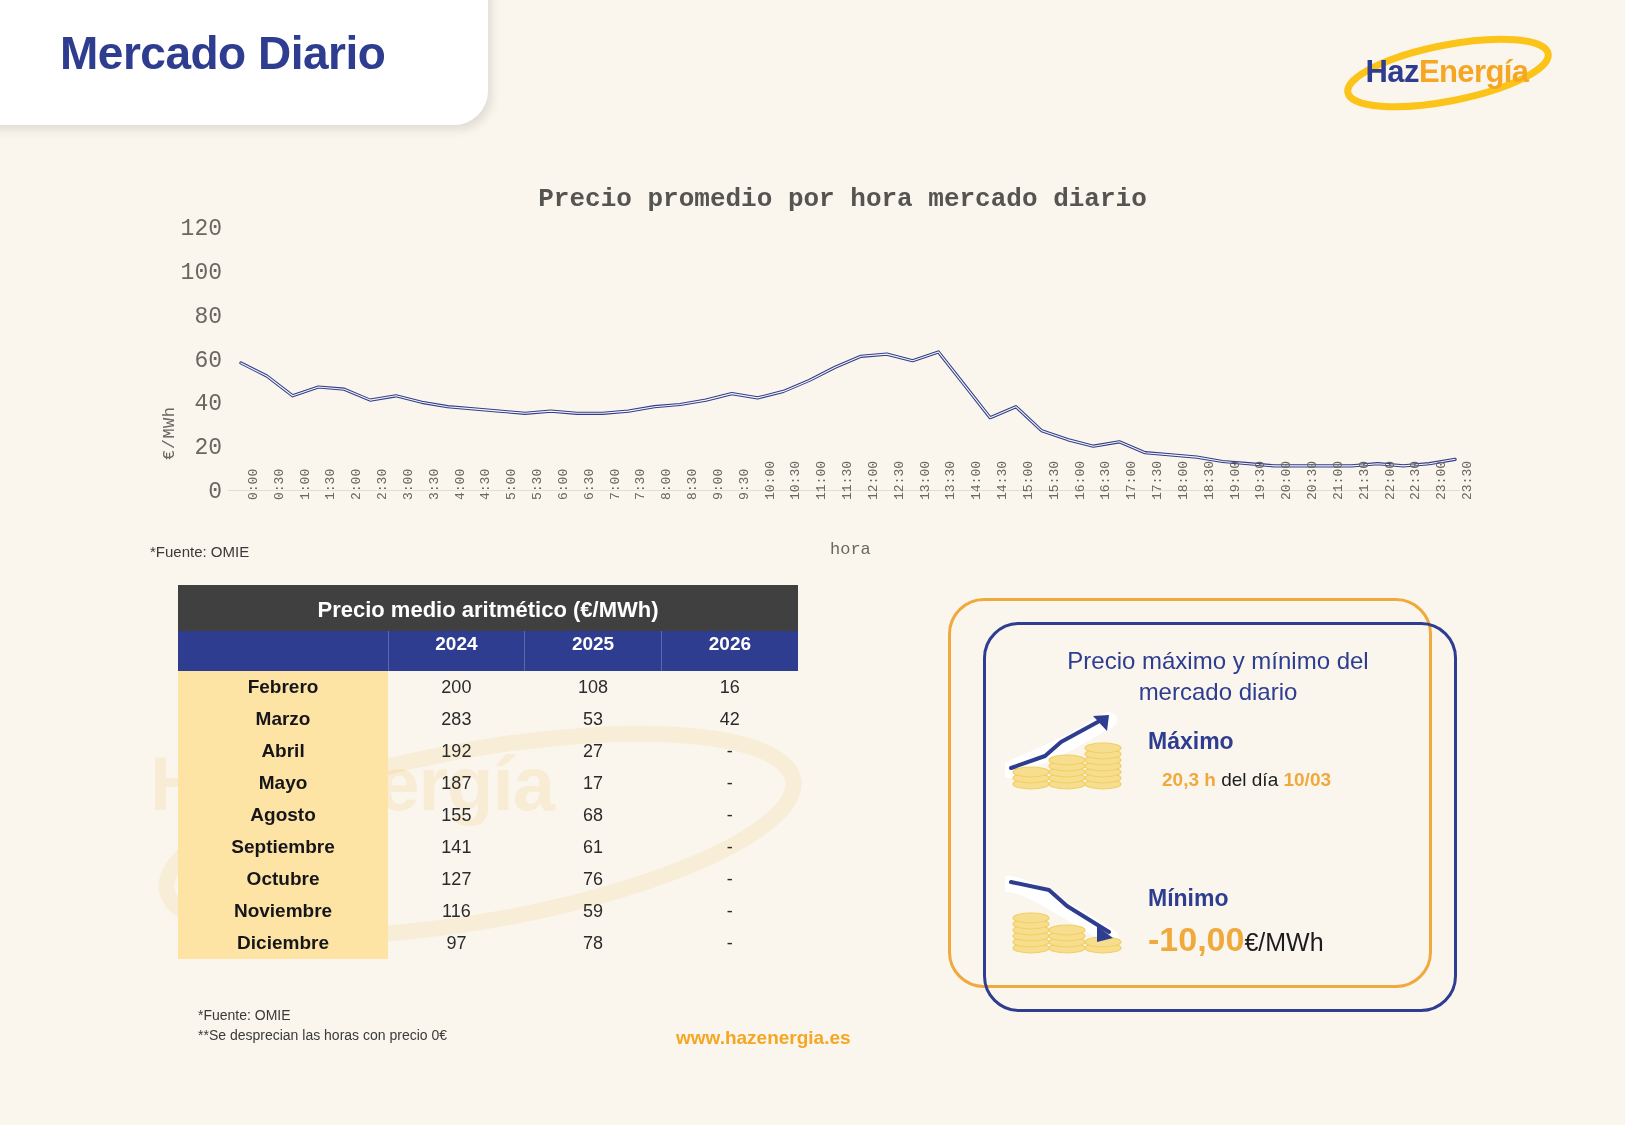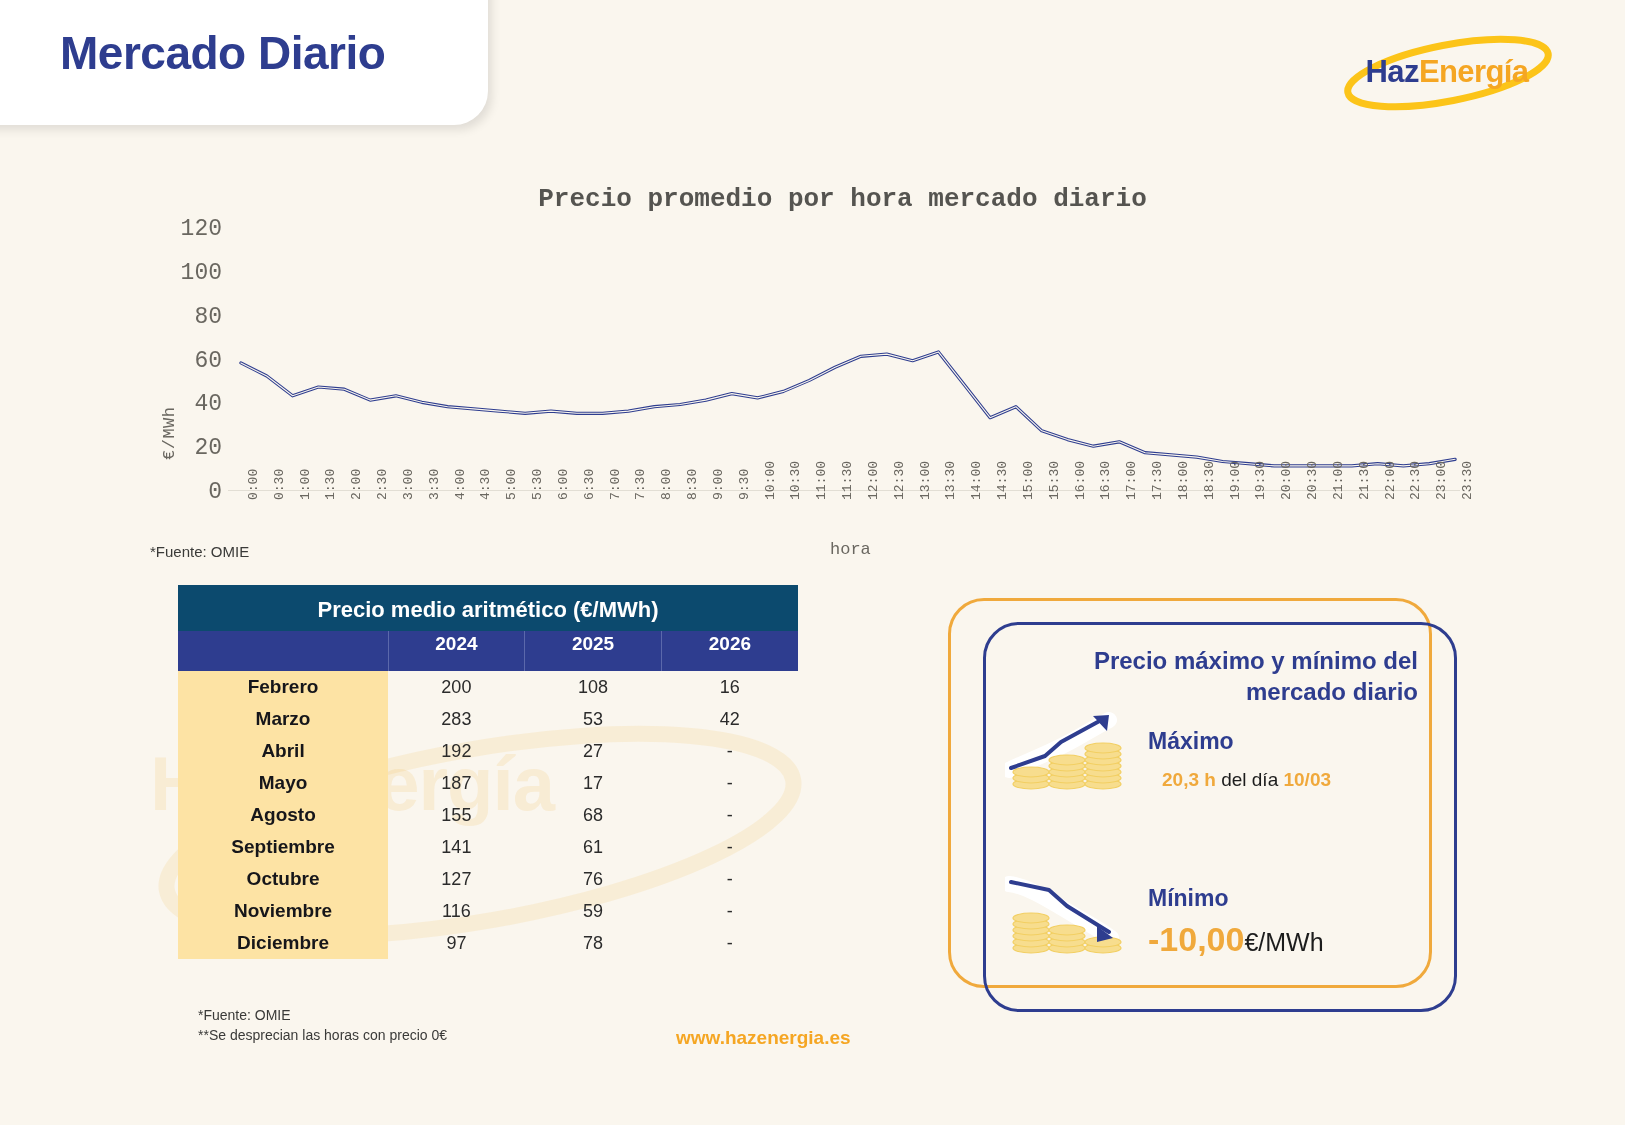--- a/index.html
+++ b/index.html
@@ -71,21 +71,21 @@
   }
   .src-note{
     position:absolute;left:150px;top:543px;
     font-size:15px;color:#3a3a38;
   }
 
   
   .table-wrap{position:absolute;left:178px;top:585px;width:620px;}
   table.pm{border-collapse:collapse;width:620px;}
   table.pm th.main{
-    background:#0c4a6e;color:#fff;font-size:22px;font-weight:bold;
+    background:#404040;color:#fff;font-size:22px;font-weight:bold;
     padding:12px 0 8px 0;text-align:center;
   }
   table.pm th.yr{
     background:#2e3d8f;color:#fff;font-size:19px;font-weight:bold;
     padding:2px 0 16px 0;text-align:center;
     border-left:1px solid #5b68ab;
   }
   table.pm th.blank{background:#2e3d8f;width:208px;}
   table.pm td.mon{
     background:#fde3a4;color:#16161a;font-weight:bold;font-size:19px;
@@ -115,21 +115,21 @@
     position:absolute;left:948px;top:598px;width:478px;height:384px;
     border:3px solid #f0a93c;border-radius:36px;
   }
   .mm-inner{
     position:absolute;left:983px;top:622px;width:468px;height:384px;
     border:3px solid #2e3d8f;border-radius:36px;
     background:transparent;
   }
   .mm-title{
     position:absolute;left:1018px;top:645px;width:400px;
-    text-align:right;font-size:24px;font-weight:bold;color:#2e3d8f;
+    text-align:center;font-size:24px;font-weight:normal;color:#2e3d8f;
     line-height:1.3;
   }
   .mm-block{position:absolute;}
   .mm-label{font-size:23px;font-weight:bold;color:#2e3d8f;}
   .mm-val{font-size:34px;font-weight:bold;color:#f0a93c;}
   .mm-unit{font-size:25px;color:#1c1c1c;font-weight:normal;}
   .mm-sub{font-size:19px;color:#1c1c1c;}
   .mm-sub b{color:#f0a93c;}
 </style>
 </head>

